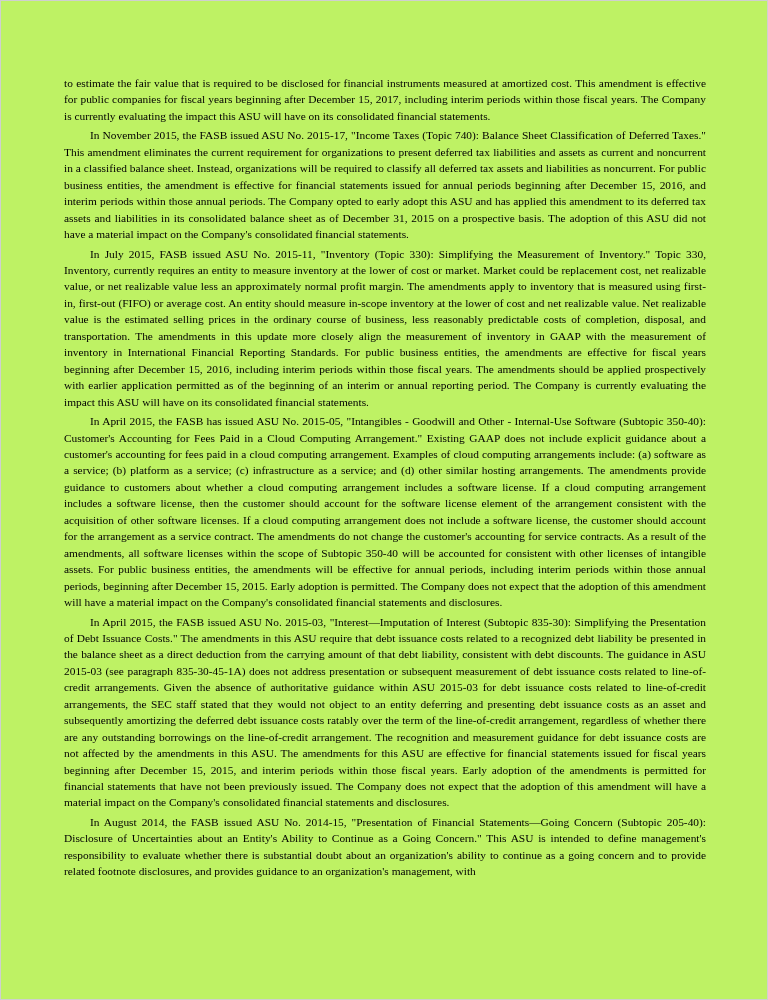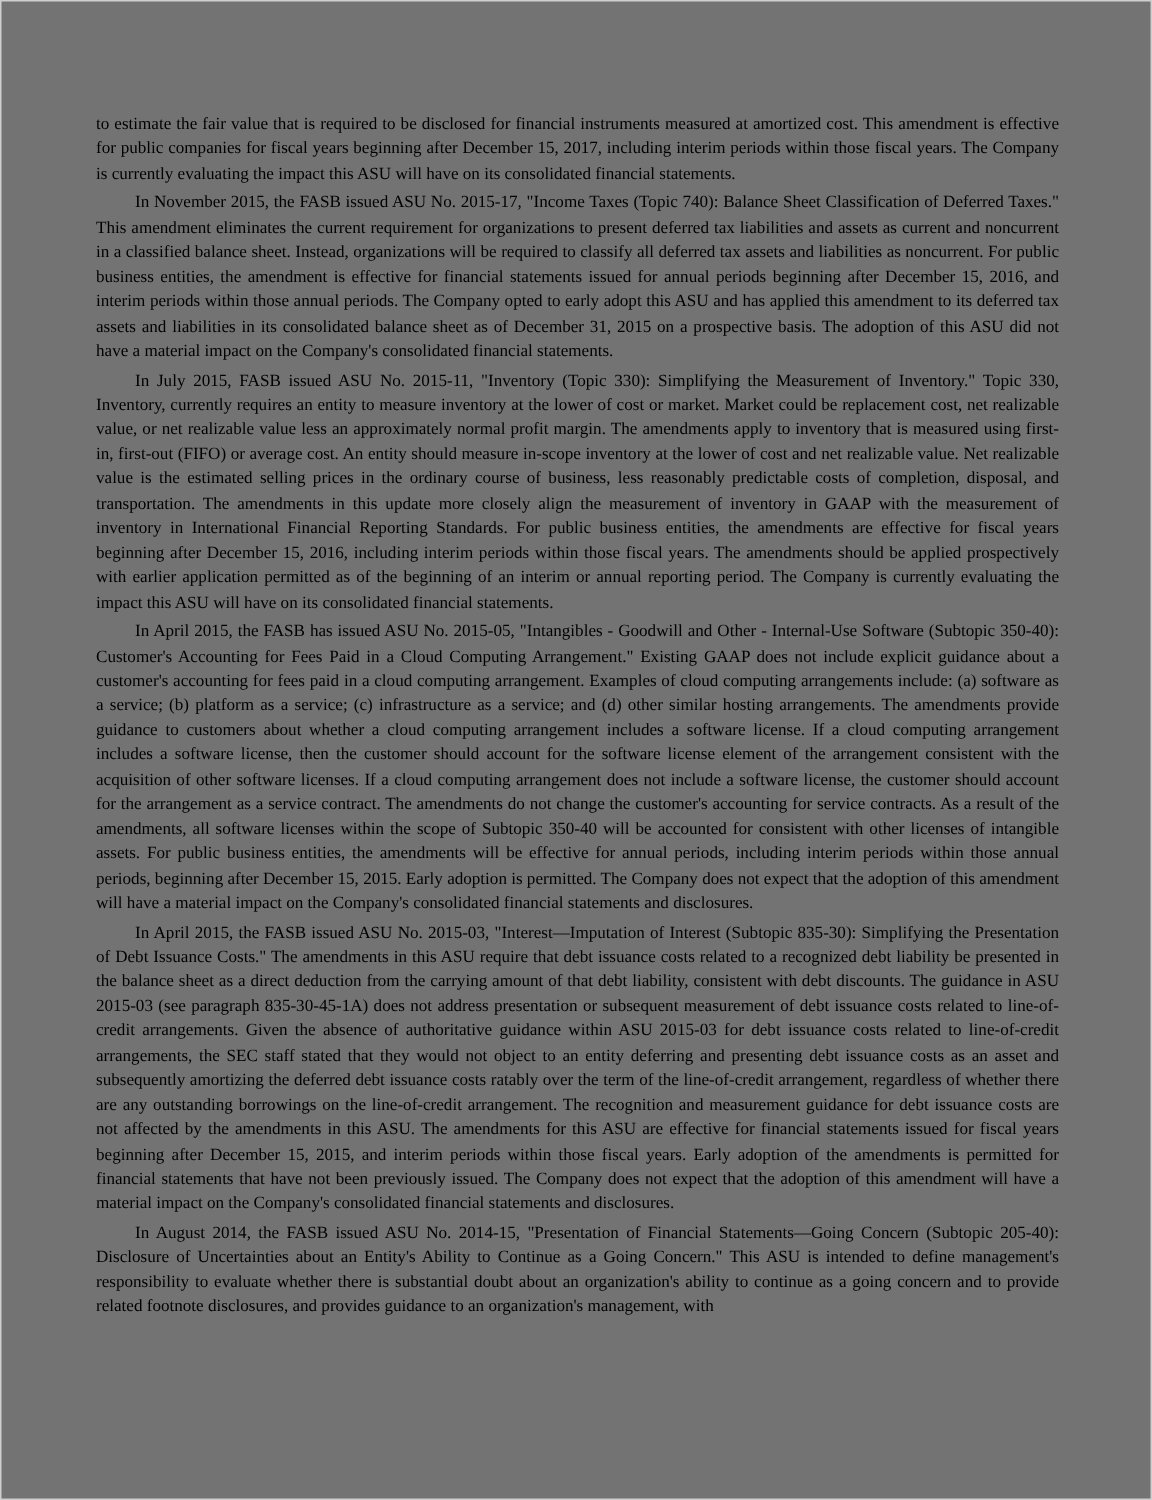--- a/index.html
+++ b/index.html
@@ -10,21 +10,21 @@
   body {
     width: 768px;
     height: 1000px;
     overflow: hidden;
     font-family: "Liberation Serif", serif;
   }
   .page {
     position: relative;
     width: 768px;
     height: 1000px;
-    background: #737373;
+    background: #bef264;
     box-sizing: border-box;
     border: 1px solid #cfcfcf;
   }
   .content {
     position: absolute;
     left: 63px;
     top: 74px;
     width: 642px;
   }
   p.para {

